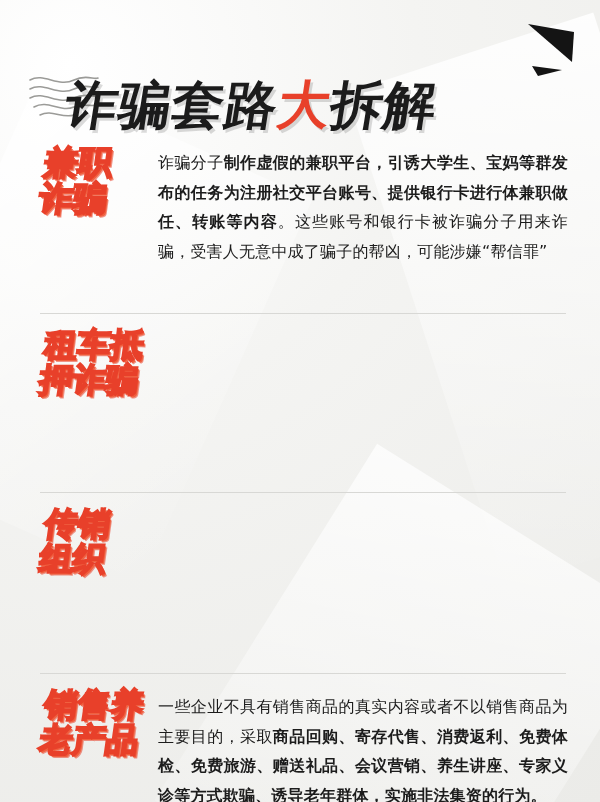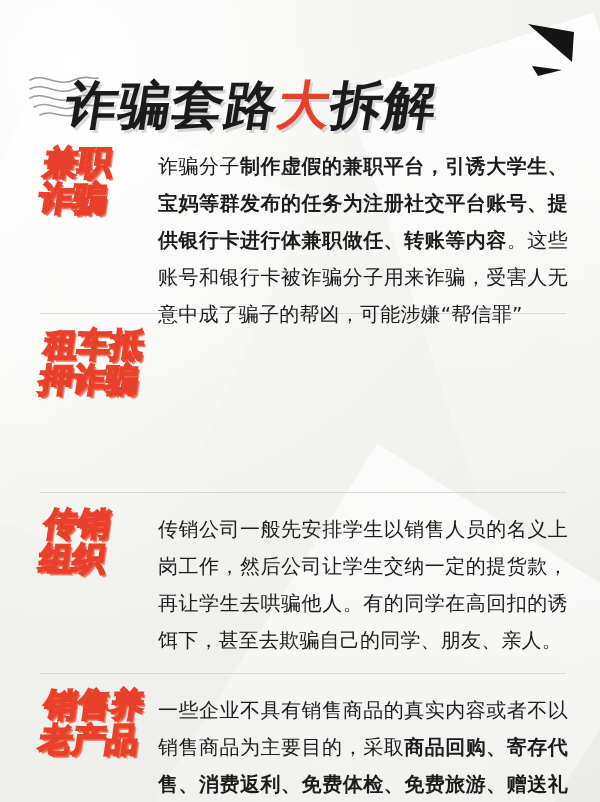--- a/index.html
+++ b/index.html
@@ -118,21 +118,21 @@
     text-shadow:
        2px 2px 0 #f0603f,
        3px 3px 0 rgba(232,64,42,0.55);
   }
   .tag span { display: block; white-space: nowrap; }
 
   .body {
     flex: 1 1 auto;
     padding: 4px 18px 0 6px;
     font-family: "DejaVu Sans", "Liberation Sans", sans-serif;
-    font-size: 20px;
+    font-size: 16px;
     line-height: 1.85;
     color: #1c1c1c;
     letter-spacing: 0.2px;
     font-weight: 500;
     text-align: justify;
   }
   .body .hl {
     color: #e8402a;
     font-weight: bold;
   }
@@ -201,21 +201,20 @@
           <span>押诈骗</span>
         </div>
       </div>
       <div class="divider"></div>
 
       <div class="section s3">
         <div class="tag">
           <span>传销</span>
           <span>组织</span>
         </div>
-        <div class="body"><span>传销公司一般先安排学生以销售人员的名义上岗工作，然后公司让学生交纳一定的提货款，再让学生去哄骗他人。有的同学在高回扣的诱饵下，甚至去欺骗自己的同学、朋友、亲人。</span></div>
       </div>
       <div class="divider"></div>
 
       <div class="section s4">
         <div class="tag">
           <span>销售养</span>
           <span>老产品</span>
         </div>
         <div class="body"><span>一些企业不具有销售商品的真实内容或者不以销售商品为主要目的，采取</span><span class="bold">商品回购、寄存代售、消费返利、免费体检、免费旅游、赠送礼品、会议营销、养生讲座、专家义诊等方式欺骗、诱导老年群体，实施非法集资的行为。</span></div>
       </div>

